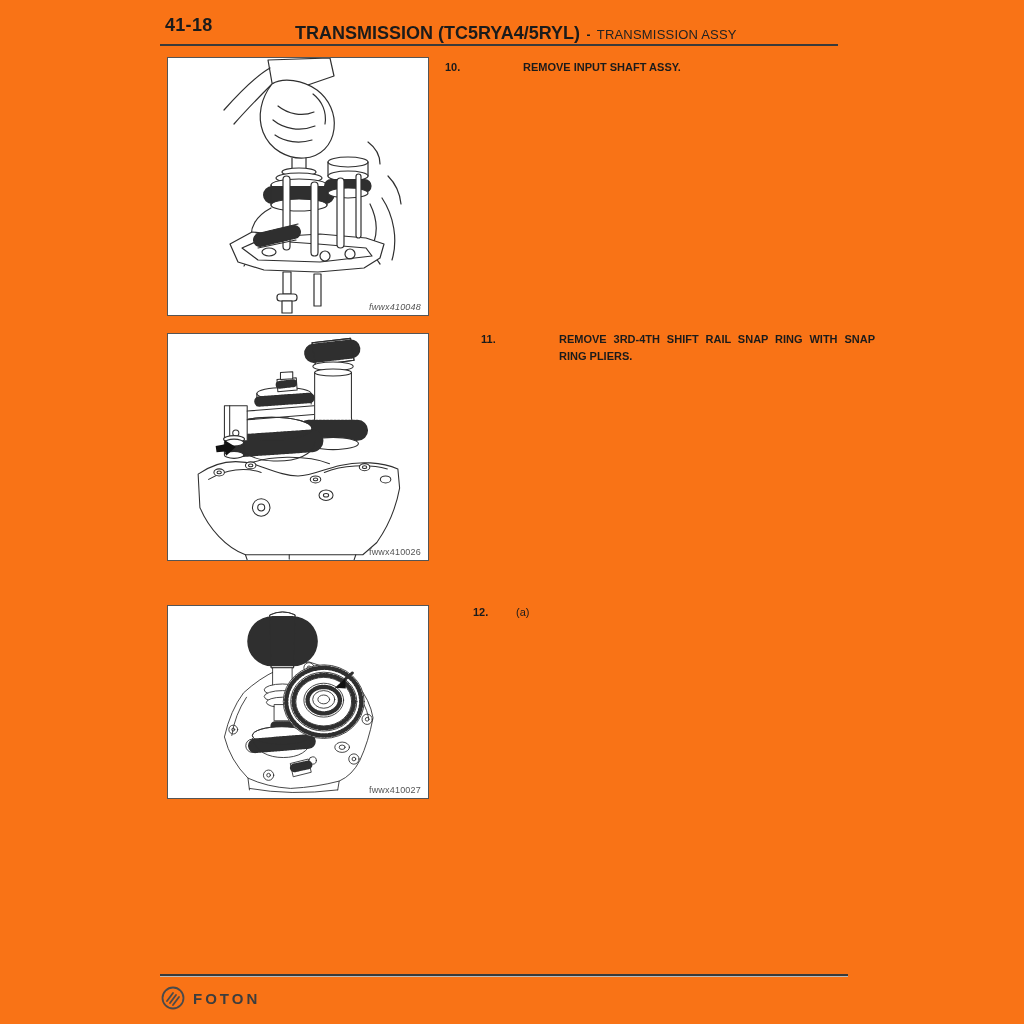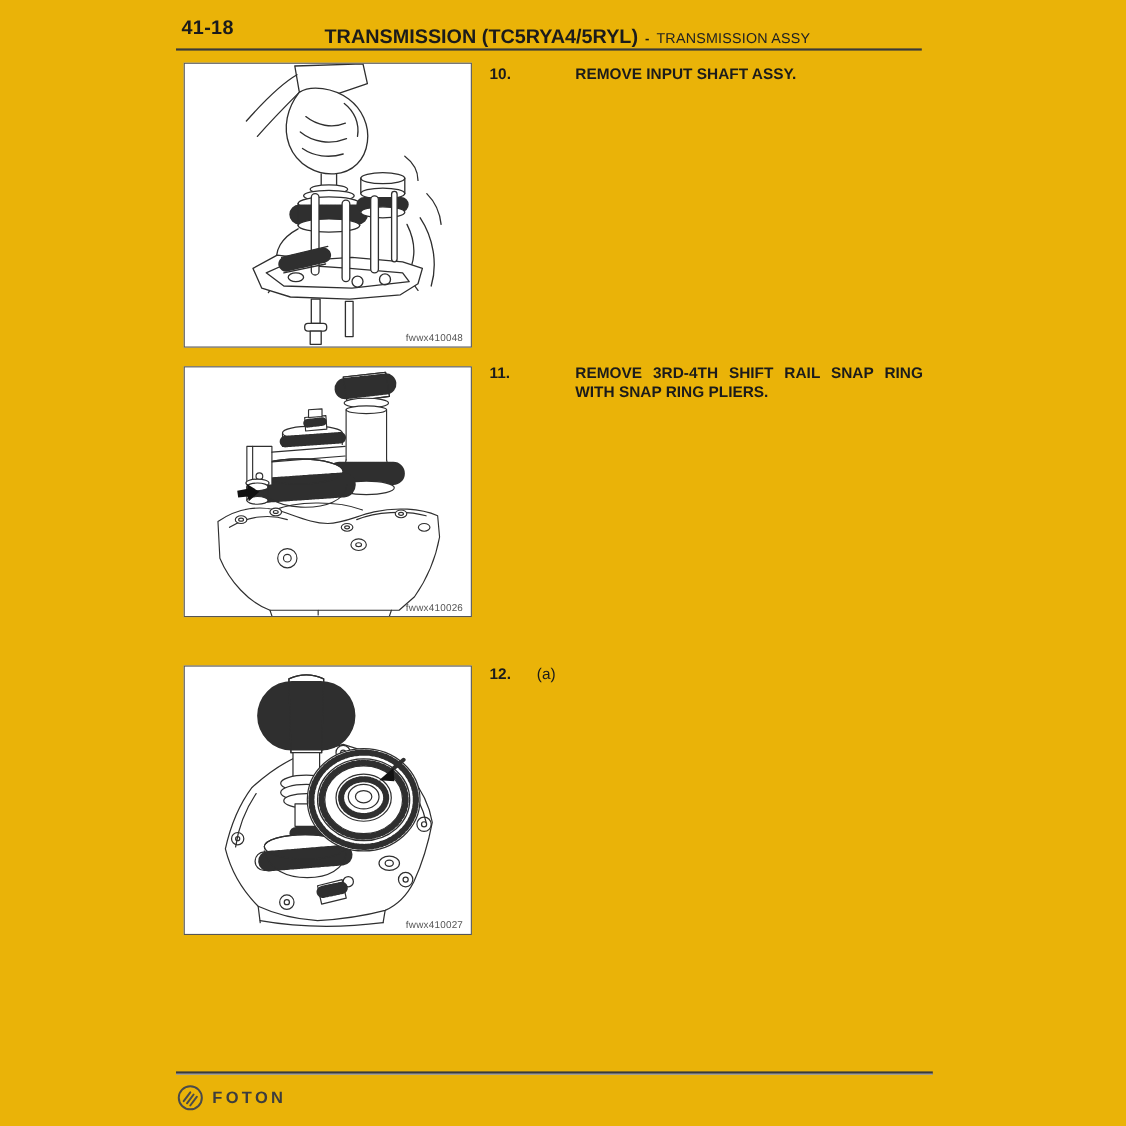--- a/index.html
+++ b/index.html
@@ -1,21 +1,21 @@
 <!DOCTYPE html>
 <html><head>
 <meta charset="utf-8">
 <style>
   html,body { margin:0; padding:0; background:#ffffff; }
   body {
     position:relative; width:1024px; height:1024px; overflow:hidden;
     font-family:"Liberation Sans", sans-serif; color:#1b1b1b;
     -webkit-font-smoothing:antialiased;
   }
-  .page { position:absolute; inset:0; background:#eab308; }
+  .page { position:absolute; inset:0; background:#f97316; }
 
   
   .page-num {
     position:absolute; left:165px; top:15px;
     font-size:18px; font-weight:bold; letter-spacing:0.3px; white-space:nowrap;
   }
   .header-line {
     position:absolute; left:295px; top:23px; white-space:nowrap; font-size:12px;
   }
   .header-line .b { font-weight:bold; font-size:18px; }
@@ -24,42 +24,42 @@
   .rule-top {
     position:absolute; left:160px; top:44px; width:678px; height:2px;
     background:#3a3a3a;
   }
 
   
   .figure {
     position:absolute; left:167px; width:262px;
     border:1px solid #555; background:#fff; box-sizing:border-box;
   }
-  .fig-1 { top:57px;  height:259px; }
+  .fig-1 { top:57px;  height:259px;font-style:italic; }
   .fig-2 { top:333px; height:228px; }
-  .fig-3 { top:605px; height:245px; }
+  .fig-3 { top:605px; height:194px; }
   .figure svg { position:absolute; left:0; top:0; width:100%; height:100%; }
   .fig-code {
     position:absolute; right:7px; bottom:3px;
     font-size:9px; color:#555; letter-spacing:0.2px;
   }
 
   
   .step {
     position:absolute; left:445px; width:394px;
     display:grid; grid-template-columns:43px 1fr; row-gap:5px;
-    font-size:14px; line-height:17px;
+    font-size:11px; line-height:17px;
   }
   .step .num  { font-weight:bold; }
   .step .body { text-align:justify;padding-left:35px; }
   .step .title { font-weight:bold; }
   .step .sub-num { font-weight:normal; }
   .s10 { top:59px; }
-  .s11 { top:331px; }
-  .s12 { top:604px; }
+  .s11 { top:331px;margin-left:36px; }
+  .s12 { top:604px;margin-left:28px; }
 
   
   .rule-bottom {
     position:absolute; left:160px; top:974px; width:688px; height:2px;
     background:#3a3a3a; border-bottom:1px solid #bbb;
   }
   .footer-logo {
     position:absolute; left:160px; top:983px; width:688px; height:30px;
     display:flex; align-items:center; justify-content:flex-start; gap:7px;
   }

